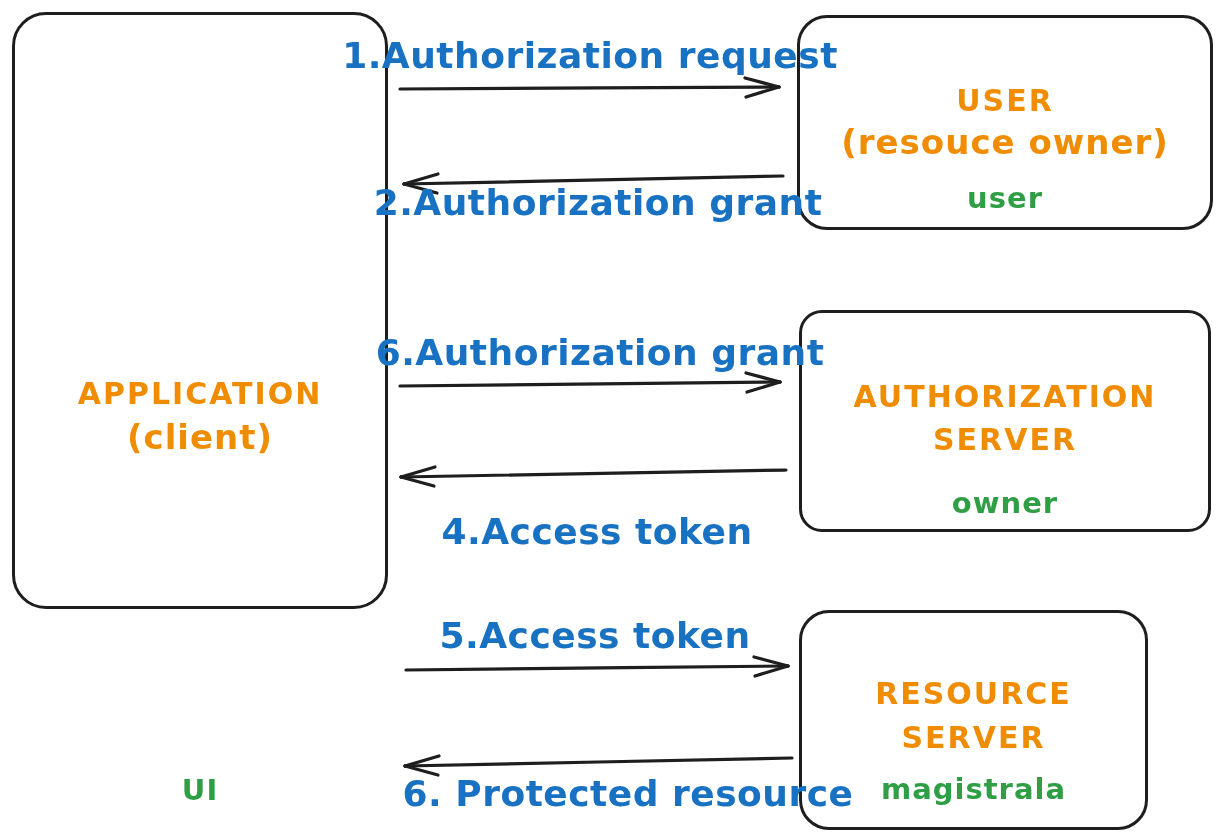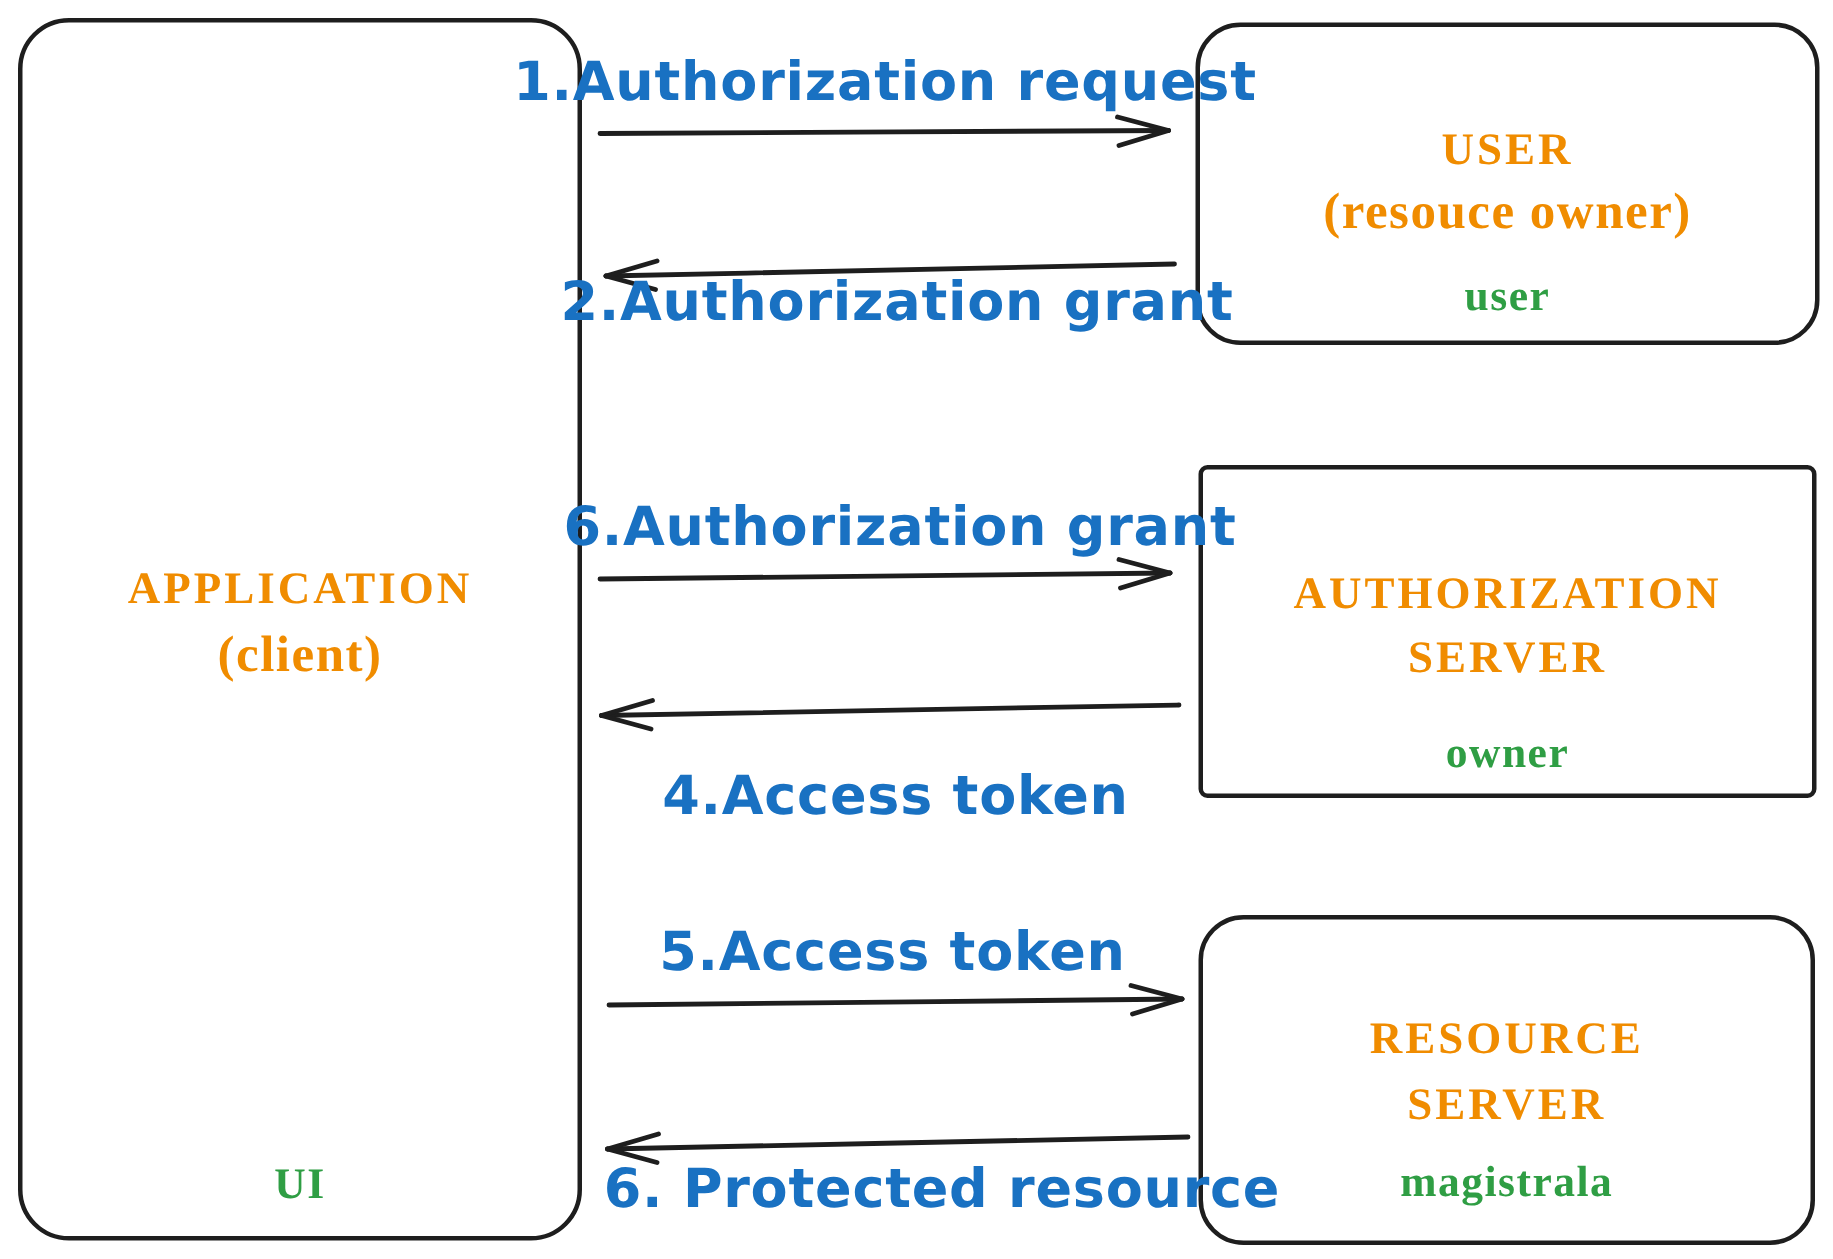--- a/index.html
+++ b/index.html
@@ -21,21 +21,20 @@
     position:absolute;
     border:3px solid var(--ink);
     border-radius:34px;
     background:#ffffff;
   }
   .tline{
     position:absolute;
     transform:translate(-50%,-50%);
     white-space:nowrap;
     text-align:left;
-    font-family:Liberation Serif, serif;
   }
   .actor-name{
     color:var(--orange);
     font-size:30px;
     font-weight:700;
     letter-spacing:2px;
   }
   .actor-qualifier{
     color:var(--orange);
     font-size:34px;
@@ -69,39 +68,39 @@
     stroke-width:3.2;
     stroke-linecap:round;
     stroke-linejoin:round;
   }
 </style>
 </head>
 <body>
 
 <div class="canvas">
 
-  <div class="box" style="left:12px;top:12px;width:376px;height:815px;">
+  <div class="box" style="left:12px;top:12px;width:376px;height:597px;">
     <div class="tline actor-name" style="left:50%;top:378px;">APPLICATION</div>
     <div class="tline actor-qualifier" style="left:50%;top:422px;">(client)</div>
     <div class="tline instance" style="left:50%;top:775px;">UI</div>
   </div>
 
   <div class="box" style="left:797px;top:15px;width:416px;height:215px;border-radius:30px;">
     <div class="tline actor-name" style="left:50%;top:82px;">USER</div>
     <div class="tline actor-qualifier" style="left:50%;top:124px;">(resouce owner)</div>
     <div class="tline instance" style="left:50%;top:180px;">user</div>
   </div>
 
-  <div class="box" style="left:799px;top:310px;width:412px;height:222px;border-radius:6px;">
+  <div class="box" style="left:799px;top:310px;width:412px;height:222px;border-radius:23px;">
     <div class="tline actor-name" style="left:50%;top:83px;">AUTHORIZATION</div>
     <div class="tline actor-name" style="left:50%;top:126px;">SERVER</div>
     <div class="tline instance" style="left:50%;top:190px;">owner</div>
   </div>
 
-  <div class="box" style="left:799px;top:610px;width:411px;height:220px;border-radius:30px;">
+  <div class="box" style="left:799px;top:610px;width:349px;height:220px;border-radius:30px;">
     <div class="tline actor-name" style="left:50%;top:80px;">RESOURCE</div>
     <div class="tline actor-name" style="left:50%;top:124px;">SERVER</div>
     <div class="tline instance" style="left:50%;top:176px;">magistrala</div>
   </div>
 
   <svg class="arrows" viewBox="0 0 1222 839">
     <g>
       <path d="M400,89 C530,88.2 650,87.6 779,87"></path>
       <path d="M779,87 L745,78"></path>
       <path d="M779,87 L746,97"></path>

